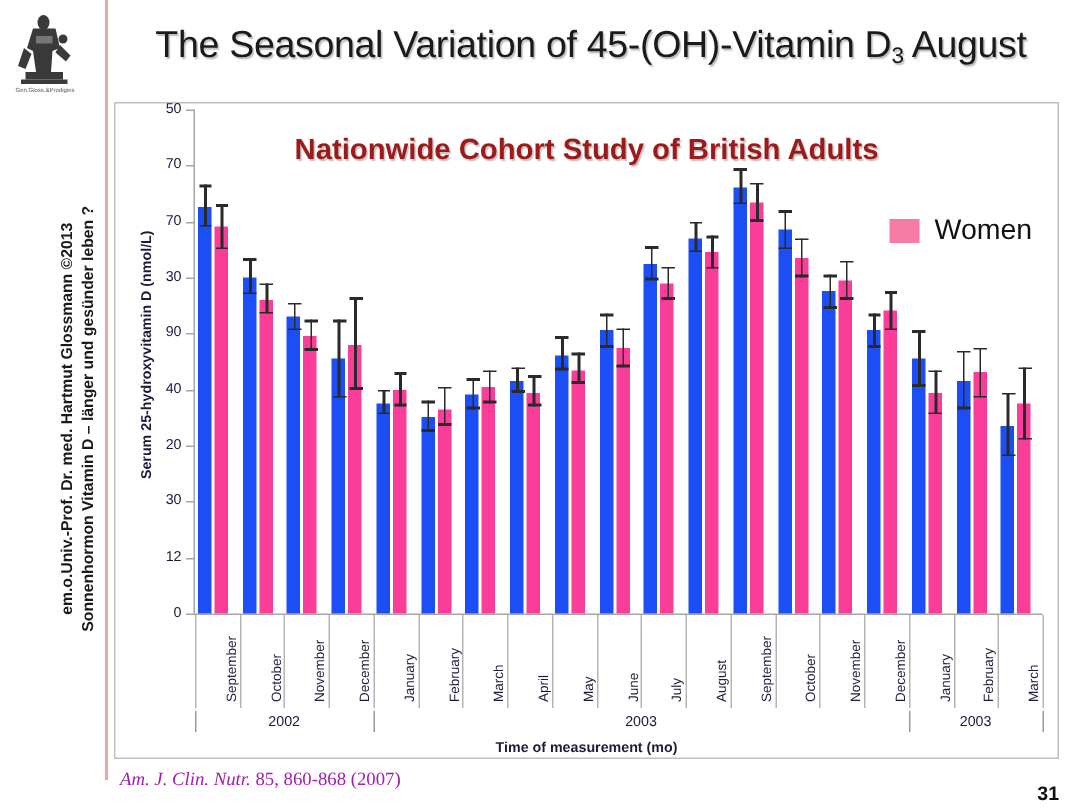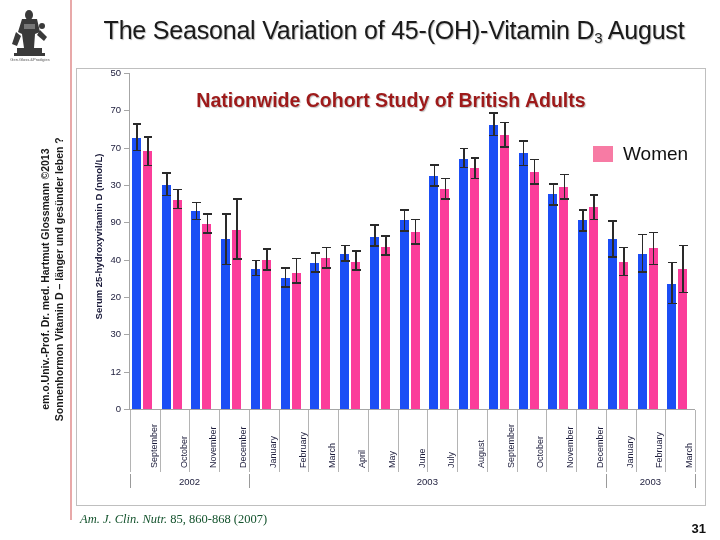--- a/index.html
+++ b/index.html
@@ -22,21 +22,21 @@
     position:absolute;left:74px;top:16px;width:640px;
     text-align:center;
     font-size:25px;color:#1a1a1a;
     letter-spacing:-0.2px;
     text-shadow:1px 1px 1px rgba(0,0,0,.28);
     white-space:nowrap;
   }
   #slide-title sub{font-size:15px;vertical-align:-4px;}
   #citation{
     position:absolute;left:80px;top:512px;
-    font-style:italic;font-size:12.5px;color:#14532d;
+    font-style:italic;font-size:12.5px;color:#a21caf;
     font-family:"Liberation Serif",serif;
     white-space:nowrap;
   }
   #citation .vol{font-style:normal;}
   #pageno{
     position:absolute;right:14px;top:521px;
     font-size:13px;font-weight:bold;color:#101010;
   }
 
   
@@ -485,20 +485,21 @@
   <div id="years">
       <div class="ysep" style="left: 0px;"></div>
       <div class="ylabel-year" style="left: 0px; width: 118.947px;">2002</div>
       <div class="ysep" style="left: 118.947px;"></div>
       <div class="ylabel-year" style="left: 118.947px; width: 356.842px;">2003</div>
       <div class="ysep" style="left: 475.789px;"></div>
       <div class="ylabel-year" style="left: 475.789px; width: 89.2105px;">2003</div>
       <div class="ysep" style="left: 565px;"></div>
     </div>
 
+  <div id="xtitle">Time of measurement (mo)</div>
 
   <div id="legend">
       <div class="legrow">
         <div class="legsw" style="background: rgb(247, 123, 164);"></div>
         <div class="legtxt">Women</div>
       </div>
     </div>
 </div>
 
 <div id="citation">

